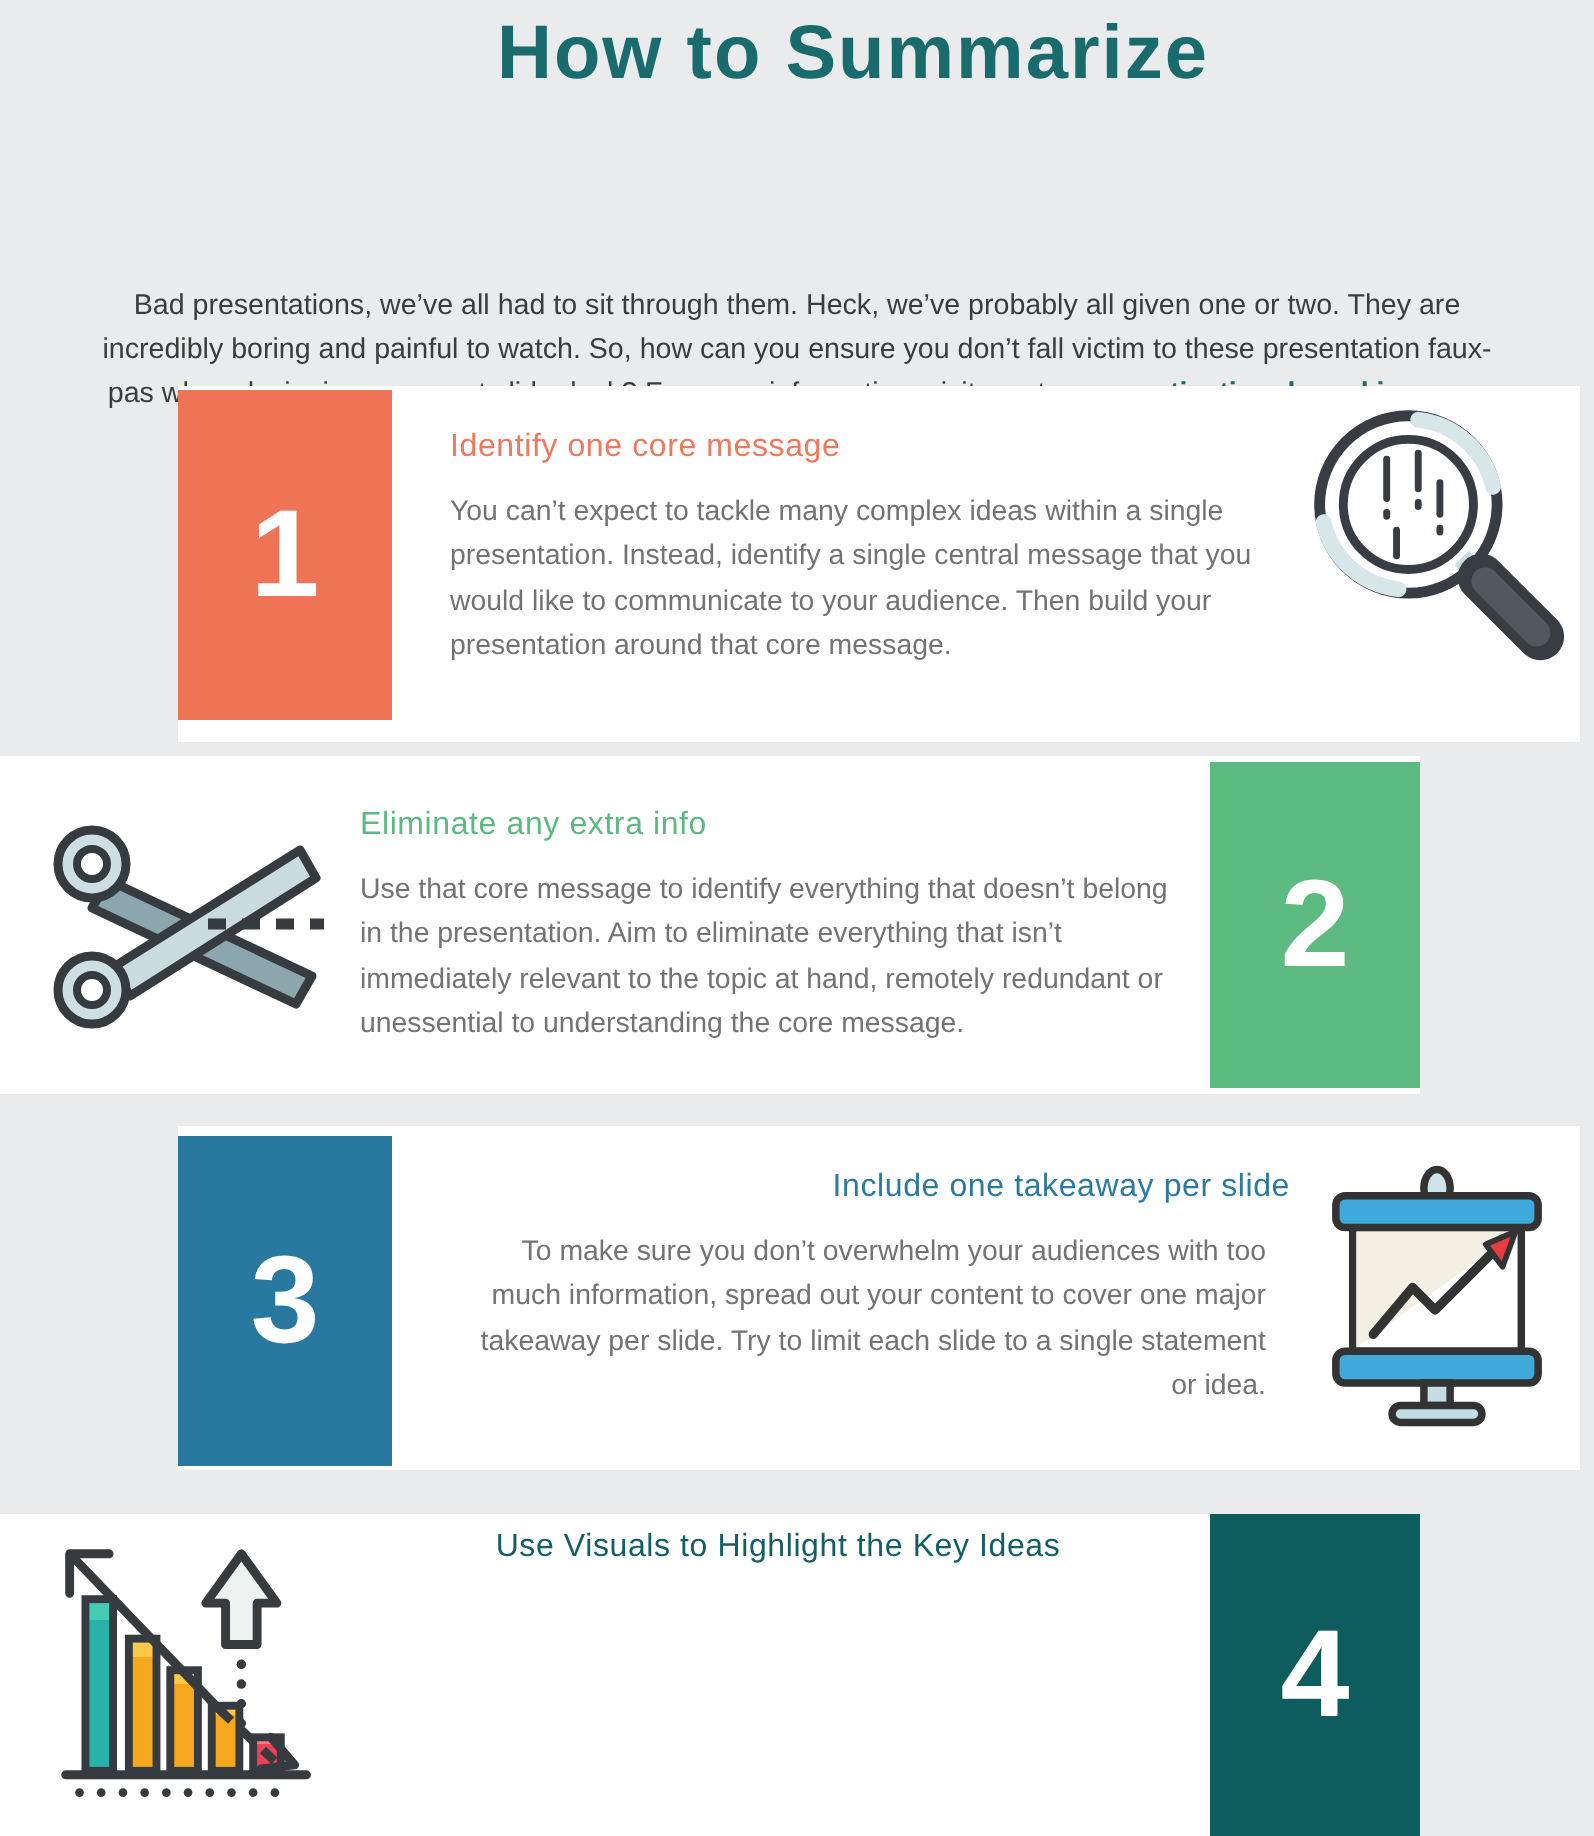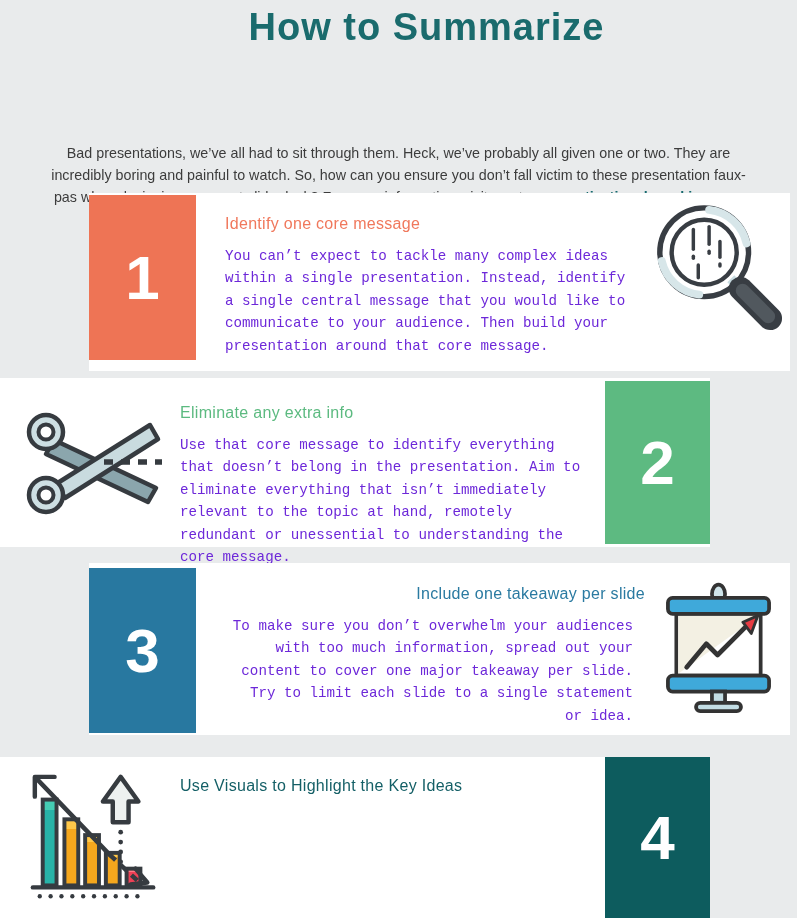--- a/index.html
+++ b/index.html
@@ -30,24 +30,24 @@
             color:#ffffff;font-size:62px;font-weight:700;}
   .row1 .numblock{left:89px;top:2px;width:107px;height:165px;}
   .row2 .numblock{left:605px;top:3px;width:105px;height:163px;}
   .row3 .numblock{left:89px;top:5px;width:107px;height:165px;}
   .row4 .numblock{left:605px;top:0;width:105px;height:161px;}
 
   .content{position:absolute;}
   .row1 .content{left:225px;top:18px;width:420px;}
   .row2 .content{left:180px;top:22px;width:422px;}
   .row3 .content{left:225px;top:18px;width:420px;text-align:right;}
-  .row4 .content{left:180px;top:16px;width:418px;}
+  .row4 .content{left:180px;top:4px;width:418px;text-align:center;}
 
   .step-heading{margin:0;font-size:16px;line-height:26px;font-weight:400;letter-spacing:.3px;}
-  .step-body{margin:8px 12px 0 0;font-size:14.2px;line-height:22.4px;color:#6d28d9;font-family:Liberation Mono, monospace;}
+  .step-body{margin:8px 12px 0 0;font-size:14.2px;line-height:22.4px;color:#737373;}
 
   .icon{position:absolute;}
   .row1 .icon{left:648px;top:7px;width:138px;height:138px;}
   .row2 .icon{left:18px;top:22px;width:150px;height:128px;}
   .row3 .icon{left:650px;top:18px;width:137px;height:133px;}
   .row4 .icon{left:25px;top:12px;width:142px;height:148px;}
   .icon svg{width:100%;height:100%;display:block;}
 </style>
 </head>
 <body>

